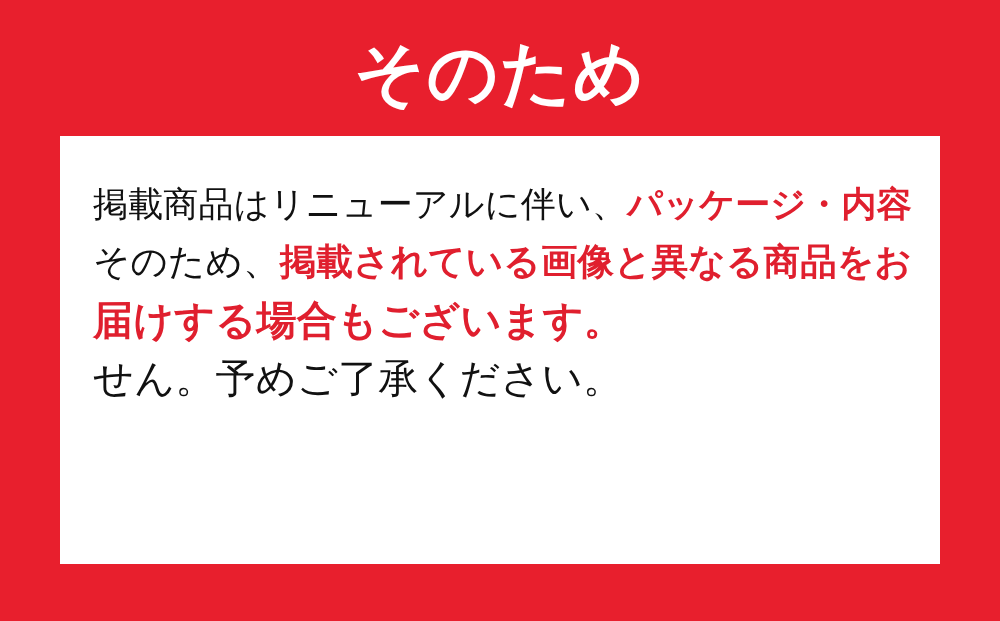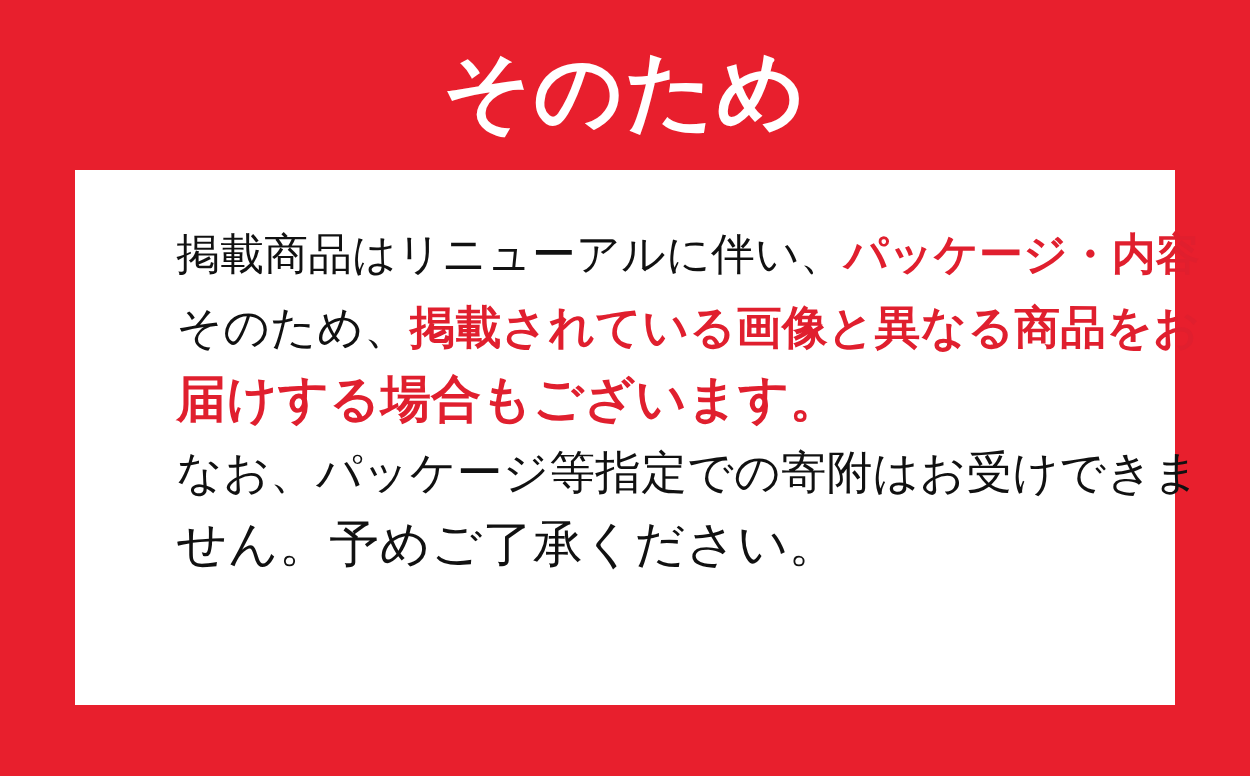--- a/index.html
+++ b/index.html
@@ -43,21 +43,20 @@
     left: 33px;
     top: 39px;
     width: 820px;
   }
   .notice-line {
     font-size: 40px;
     line-height: 58px;
     height: 58px;
     white-space: nowrap;
     letter-spacing: 0.005em;
-    margin-left: 48px;
   }
   .seg {
     display: inline;
   }
   .seg.black {
     color: #111111;
     font-weight: 500;
   }
   .seg.red {
     color: #e01f2e;
@@ -69,18 +68,17 @@
 
 <div id="stage">
 
   <div id="notice-title">そのため</div>
 
   <div id="notice-card">
     <div id="notice-body">
         <div class="notice-line" style="font-size: 35px;"><span class="seg black">掲載商品はリニューアルに伴い、</span><span class="seg red">パッケージ・内容</span></div>
         <div class="notice-line" style="font-size: 36.5px;"><span class="seg black">そのため、</span><span class="seg red">掲載されている画像と異なる商品をお</span></div>
         <div class="notice-line"><span class="seg red">届けする場合もございます。</span></div>
-        <div class="notice-line" style="font-size: 36.5px;"><span class="seg black">なお、パッケージ等指定での寄附はお受けできま</span></div>
         <div class="notice-line"><span class="seg black">せん。予めご了承ください。</span></div>
       </div>
   </div>
 
 </div>
 
 </body></html>

